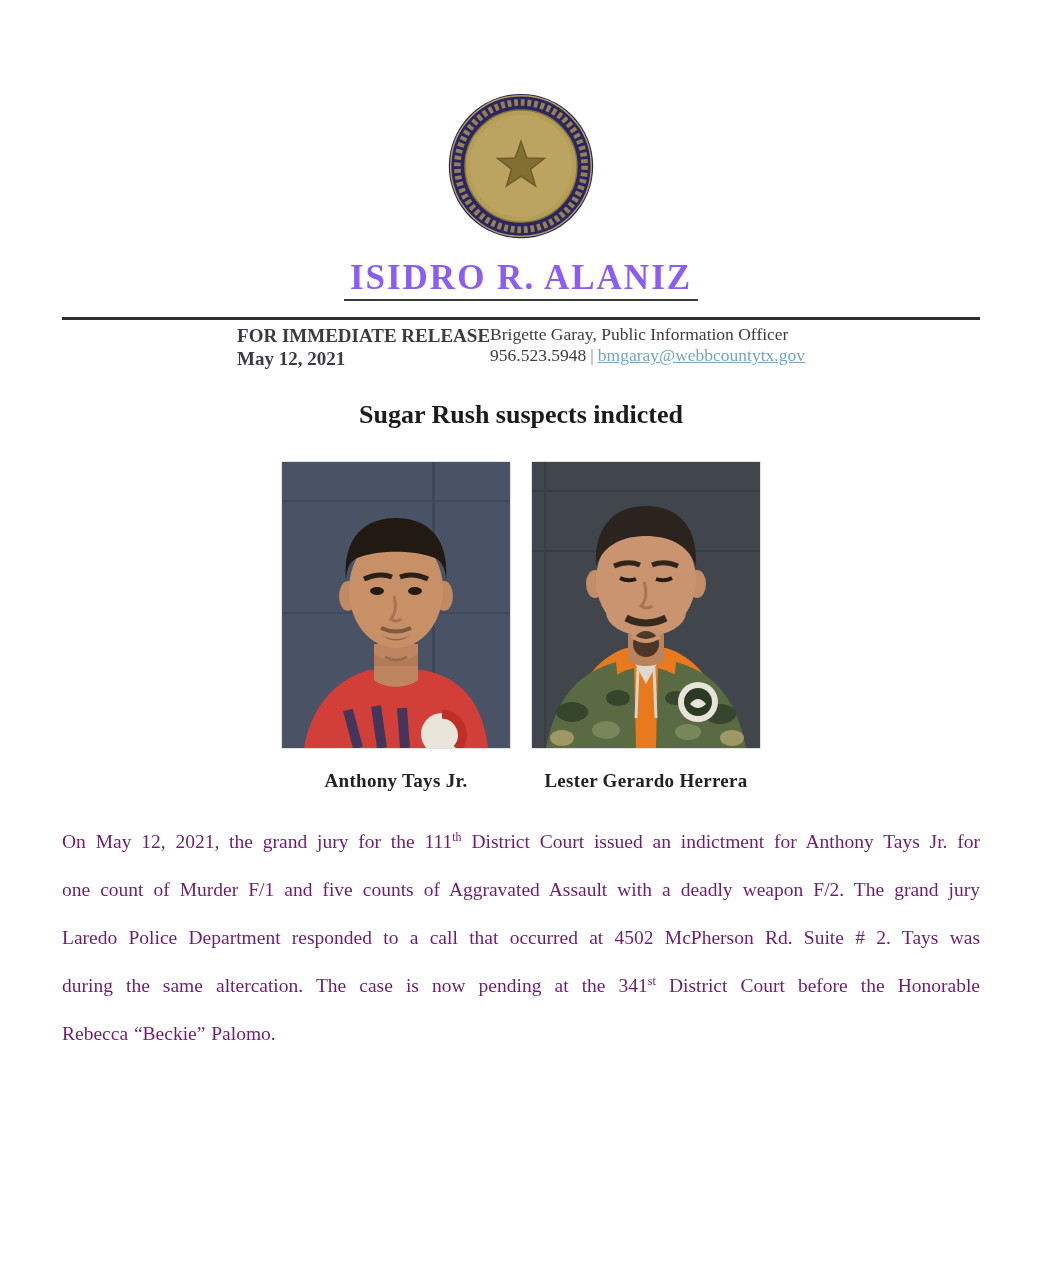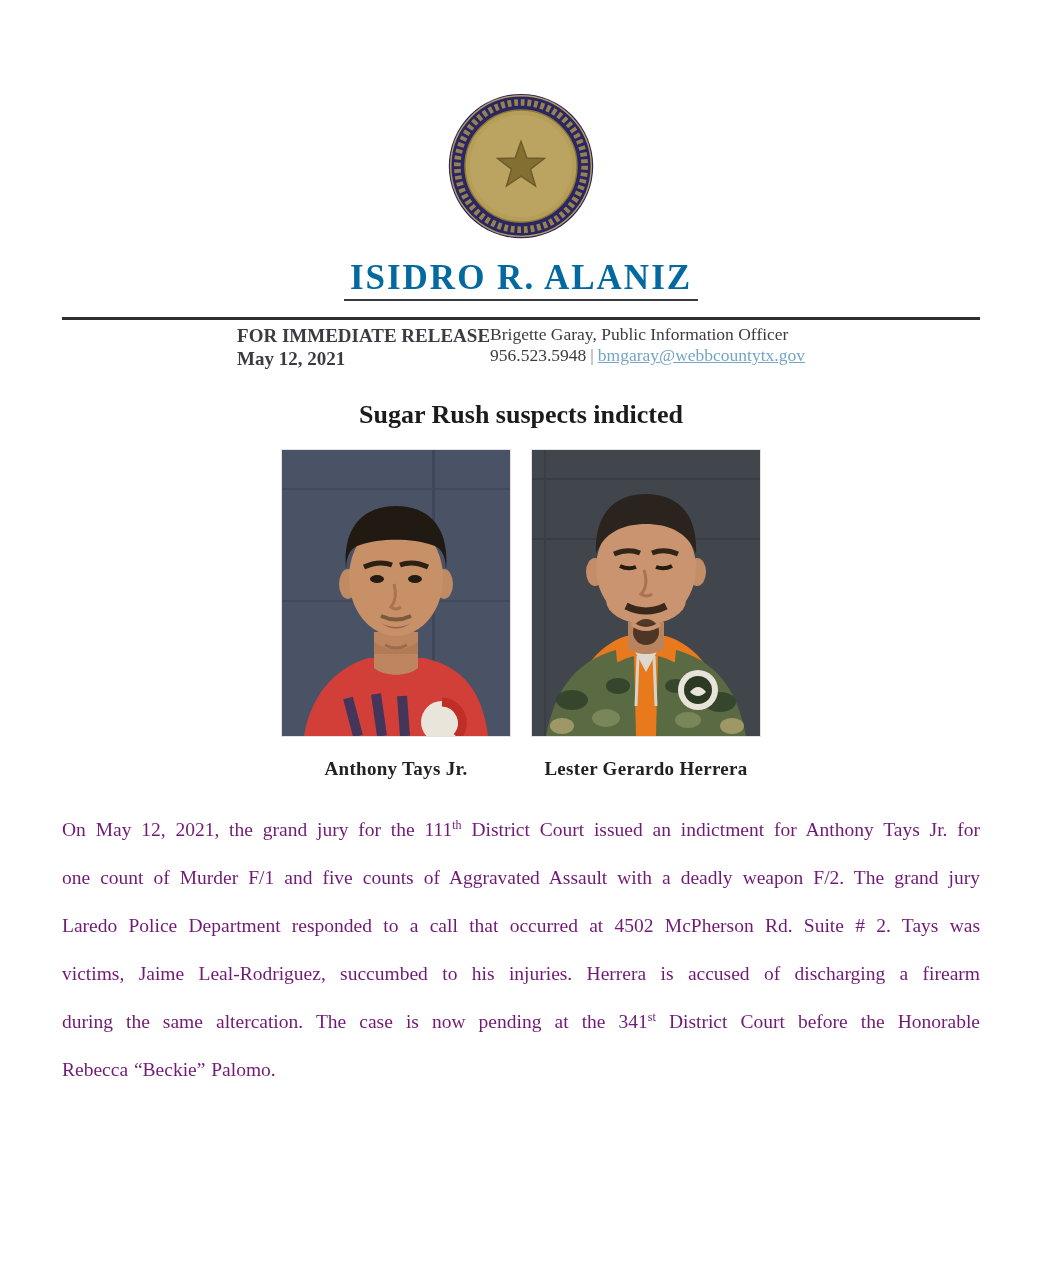--- a/index.html
+++ b/index.html
@@ -16,21 +16,21 @@
 
   
   .seal{display:flex;justify-content:center;padding-top:92px;}
   .seal svg{width:158px;height:152px;}
 
   
   .da-name{ text-align:center; margin-top:14px; }
   .da-name span{
     display:inline-block;
     font-size:35px; font-weight:bold; letter-spacing:2px;
-    color:#0369a1;
+    color:#8b5cf6;
     border-bottom:2px solid #3a3a3e;
     padding:0 6px 1px 6px;
   }
   .da-subtitle{
     text-align:center;
     font-size:20px; font-weight:bold; letter-spacing:1px;
     color:#33333a; margin-top:3px;
   }
 
   
@@ -45,21 +45,21 @@
   .release-right a.email{color:#74a5c6;text-decoration:underline;}
 
   
   .headline{
     text-align:center;
     font-size:26px;font-weight:bold;color:#1b1b1b;
     margin:30px 0 0 0;
   }
 
   
-  .photos{display:flex;justify-content:center;gap:22px;margin-top:20px;}
+  .photos{display:flex;justify-content:center;gap:22px;margin-top:32px;}
   figure{margin:0;display:flex;flex-direction:column;align-items:center;}
   .photo{width:228px;height:286px;background:#444;outline:1px solid #e2e2e2;}
   .photo svg{display:block;width:100%;height:100%;}
   figcaption{
     margin-top:22px;
     font-size:19px;font-weight:bold;color:#222;
     letter-spacing:.3px;
   }
 
   
@@ -217,19 +217,18 @@
           </svg>
         </div>
         <figcaption>Lester Gerardo Herrera</figcaption>
       </figure>
     </div>
 
     <div class="body-text">
         <div class="body-line"><span>On May 12, 2021, the grand jury for the 111</span><sup>th</sup><span> District Court issued an indictment for Anthony Tays Jr. for</span></div>
         <div class="body-line"><span>one count of Murder F/1 and five counts of Aggravated Assault with a deadly weapon F/2. The grand jury</span></div>
         <div class="body-line"><span>Laredo Police Department responded to a call that occurred at 4502 McPherson Rd. Suite # 2. Tays was</span></div>
-        <div class="body-line"><span>victims, Jaime Leal-Rodriguez, succumbed to his injuries. Herrera is accused of discharging a firearm</span></div>
         <div class="body-line"><span>during the same altercation. The case is now pending at the 341</span><sup>st</sup><span> District Court before the Honorable</span></div>
         <div class="body-line last"><span>Rebecca “Beckie” Palomo.</span></div>
       </div>
 
   </div>
 </div>
 
 </body></html>

